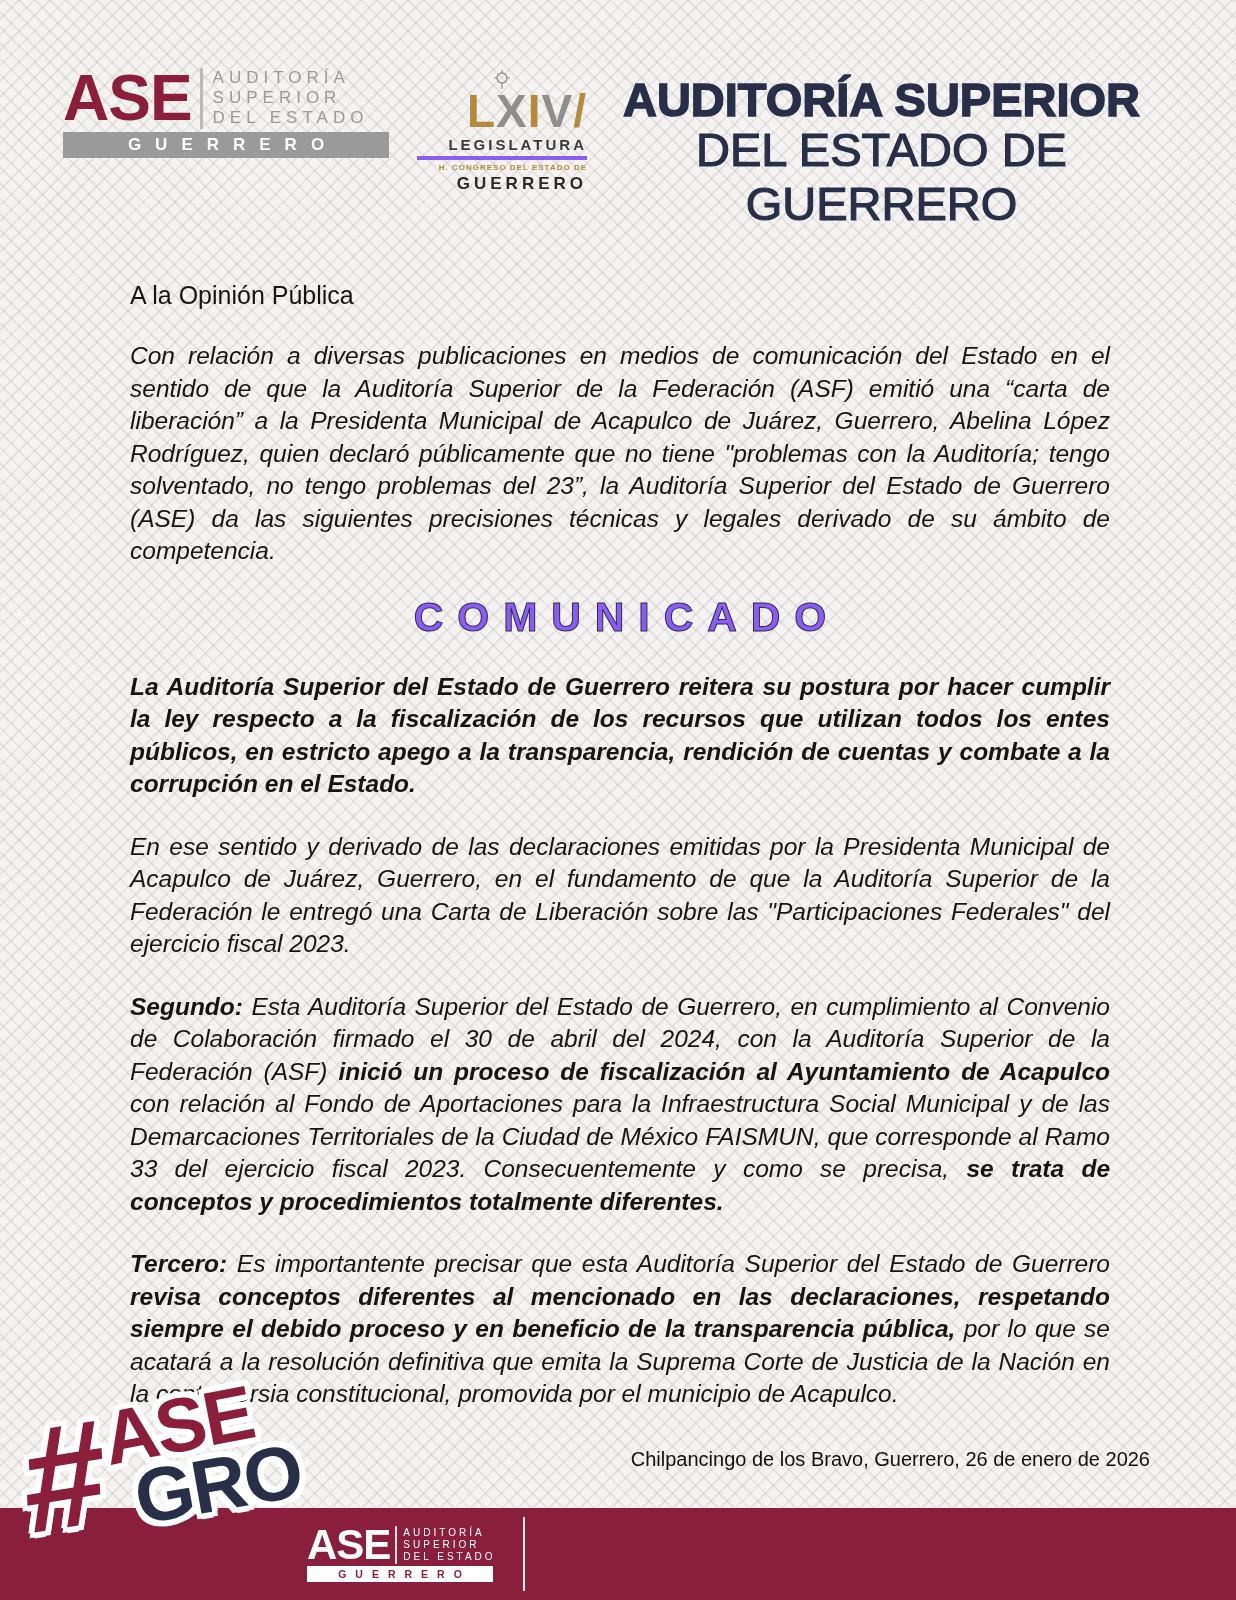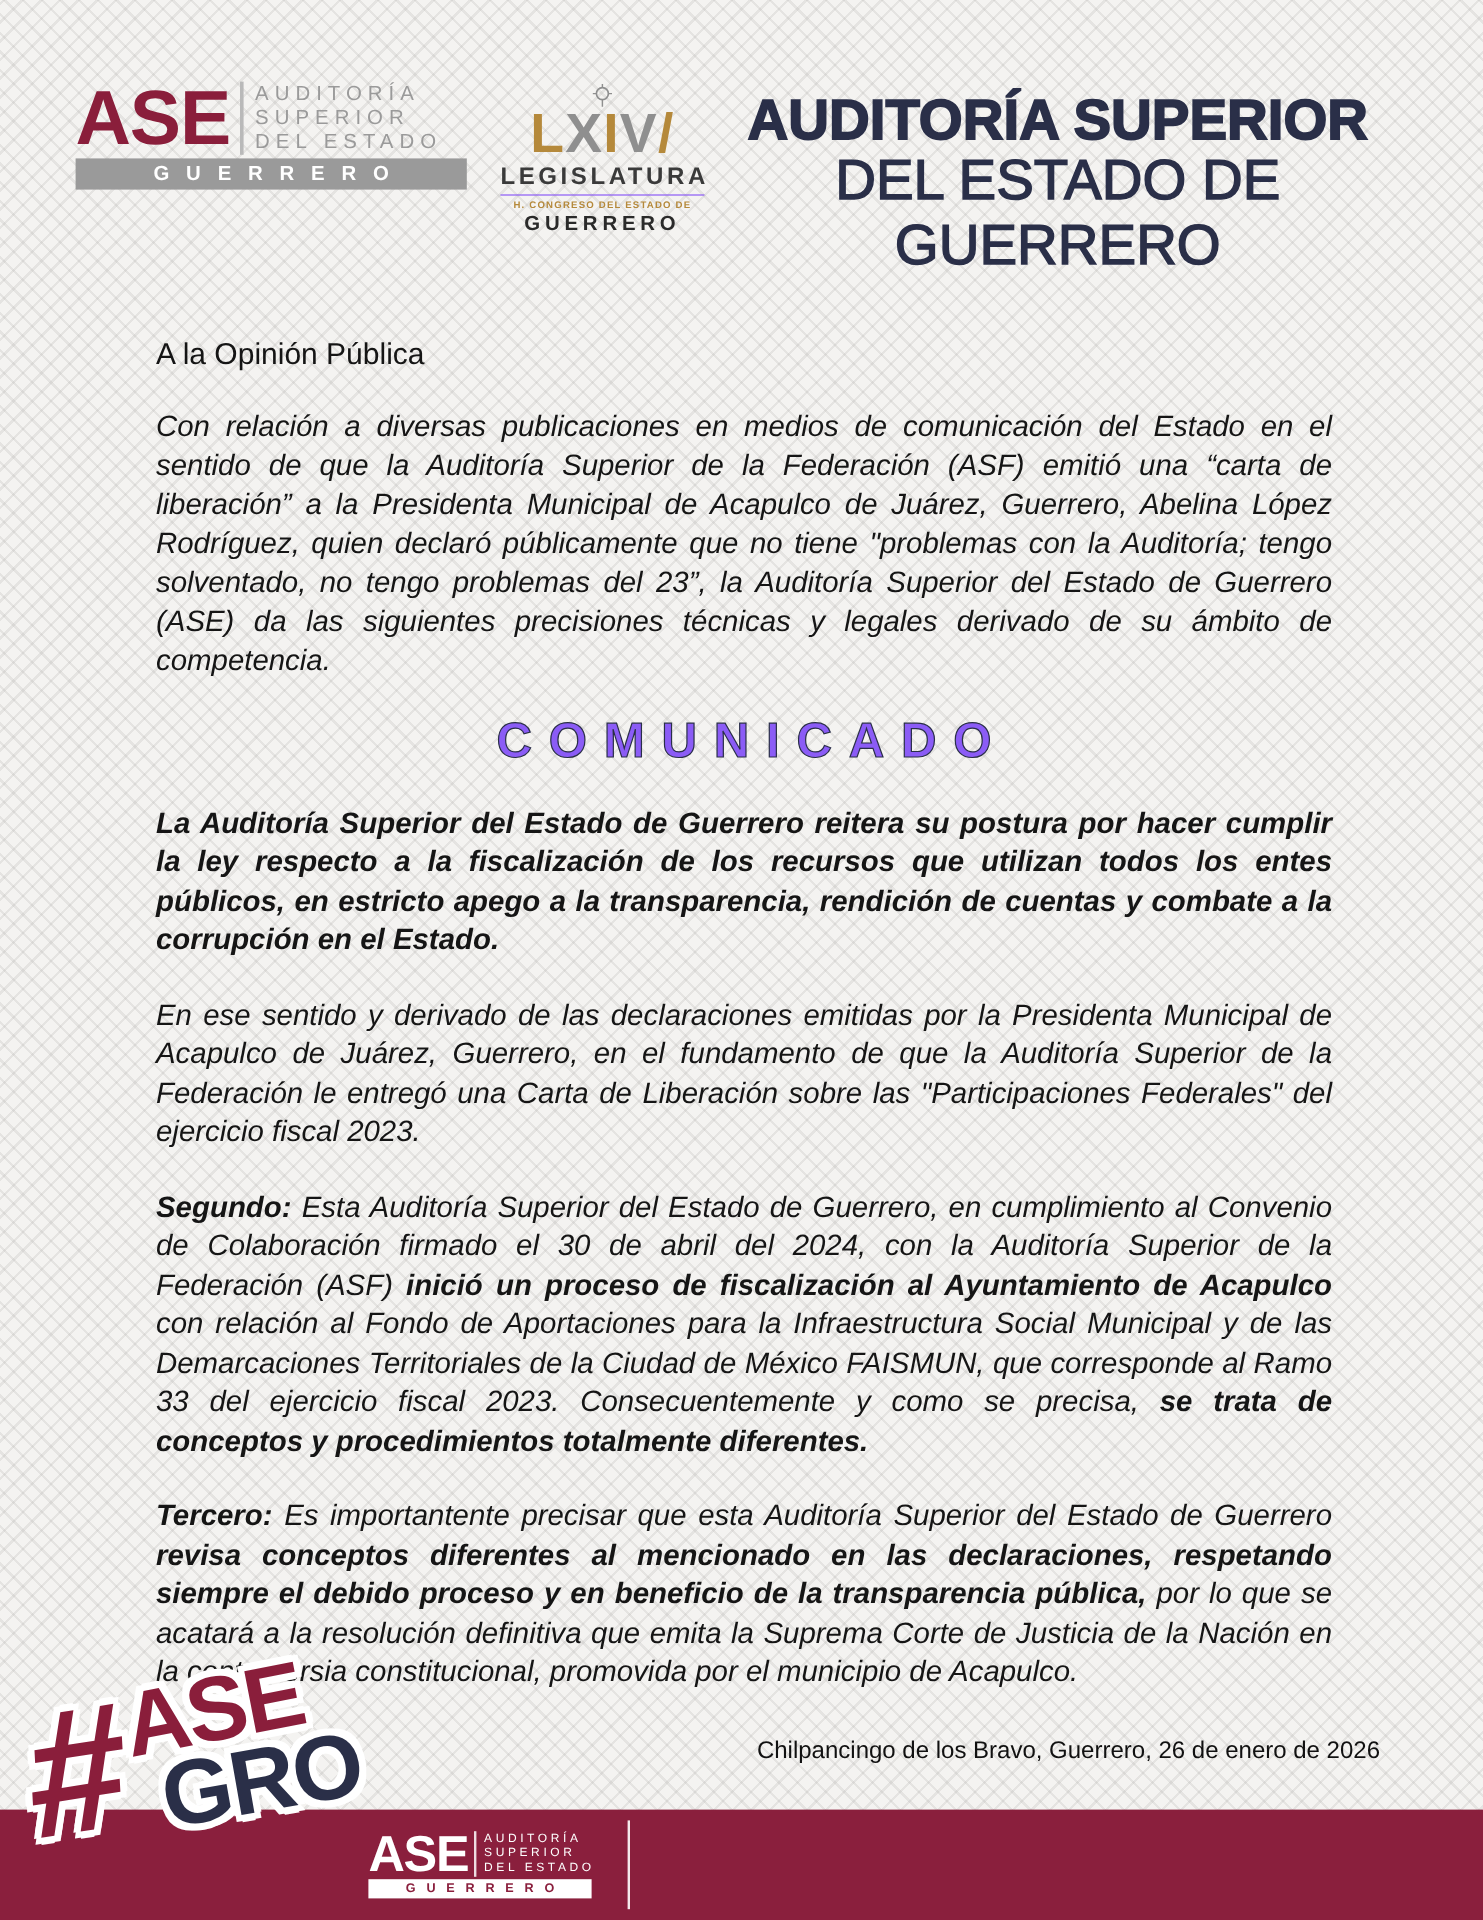--- a/index.html
+++ b/index.html
@@ -19,27 +19,27 @@
   
   .header { display:flex; align-items:flex-start; padding:68px 60px 0 63px; }
 
   .ase-logo { width:326px; flex:none; }
   .ase-logo-top { display:flex; align-items:stretch; }
   .ase-acronym { font-size:64px; font-weight:bold; color:#8A1E3B; line-height:0.95; letter-spacing:-1px; }
   .ase-lines { border-left:3px solid #b9b9b9; margin-left:8px; padding-left:10px; display:flex; flex-direction:column; justify-content:center; }
   .ase-lines div { font-size:17px; color:#9a9a9a; letter-spacing:5px; line-height:20px; white-space:nowrap; }
   .ase-banner { margin-top:3px; background:#9a9a9a; color:#fff; font-weight:bold; font-size:17px; text-align:center; letter-spacing:14px; padding:3px 0 3px 14px; }
 
-  .lxiv-logo { width:170px; flex:none; margin-left:28px; text-align:center; padding-top:2px; }
+  .lxiv-logo { width:170px; flex:none; margin-left:28px; text-align:right; padding-top:2px; }
   .lxiv-emblem { height:20px; display:flex; justify-content:center; }
   .lxiv-roman { font-size:46px; font-weight:bold; line-height:0.95; letter-spacing:1px; }
   .lxiv-roman .gold { color:#B5893B; }
   .lxiv-roman .gray { color:#8f8f8f; }
-  .lxiv-label { font-size:20px; font-weight:bold; color:#3a3a3a; letter-spacing:3px; margin-top:2px; }
-  .lxiv-congress { font-size:8px; color:#B5893B; font-weight:bold; letter-spacing:1px; margin-top:3px; border-top:1px solid #8b5cf6; padding-top:3px; }
+  .lxiv-label { font-size:15px; font-weight:bold; color:#3a3a3a; letter-spacing:3px; margin-top:2px; }
+  .lxiv-congress { font-size:8px; color:#B5893B; font-weight:bold; letter-spacing:1px; margin-top:3px; border-top:4px solid #8b5cf6; padding-top:3px; }
   .lxiv-state { font-size:17px; font-weight:bold; color:#2a2a2a; letter-spacing:4px; margin-top:2px; }
 
   .main-title { flex:1; text-align:center; padding-top:8px; color:#2A2F48; }
   .main-title .t1 { font-size:47px; font-weight:800; letter-spacing:0px; line-height:1.0; 
                     -webkit-text-stroke:1.5px #2A2F48; }
   .main-title .t2 { font-size:47px; font-weight:400; line-height:1.15; -webkit-text-stroke:1.2px #2A2F48; }
 
   
   .content { padding:0 126px 0 130px; }
   .salutation { margin-top:50px; font-size:25px; }

